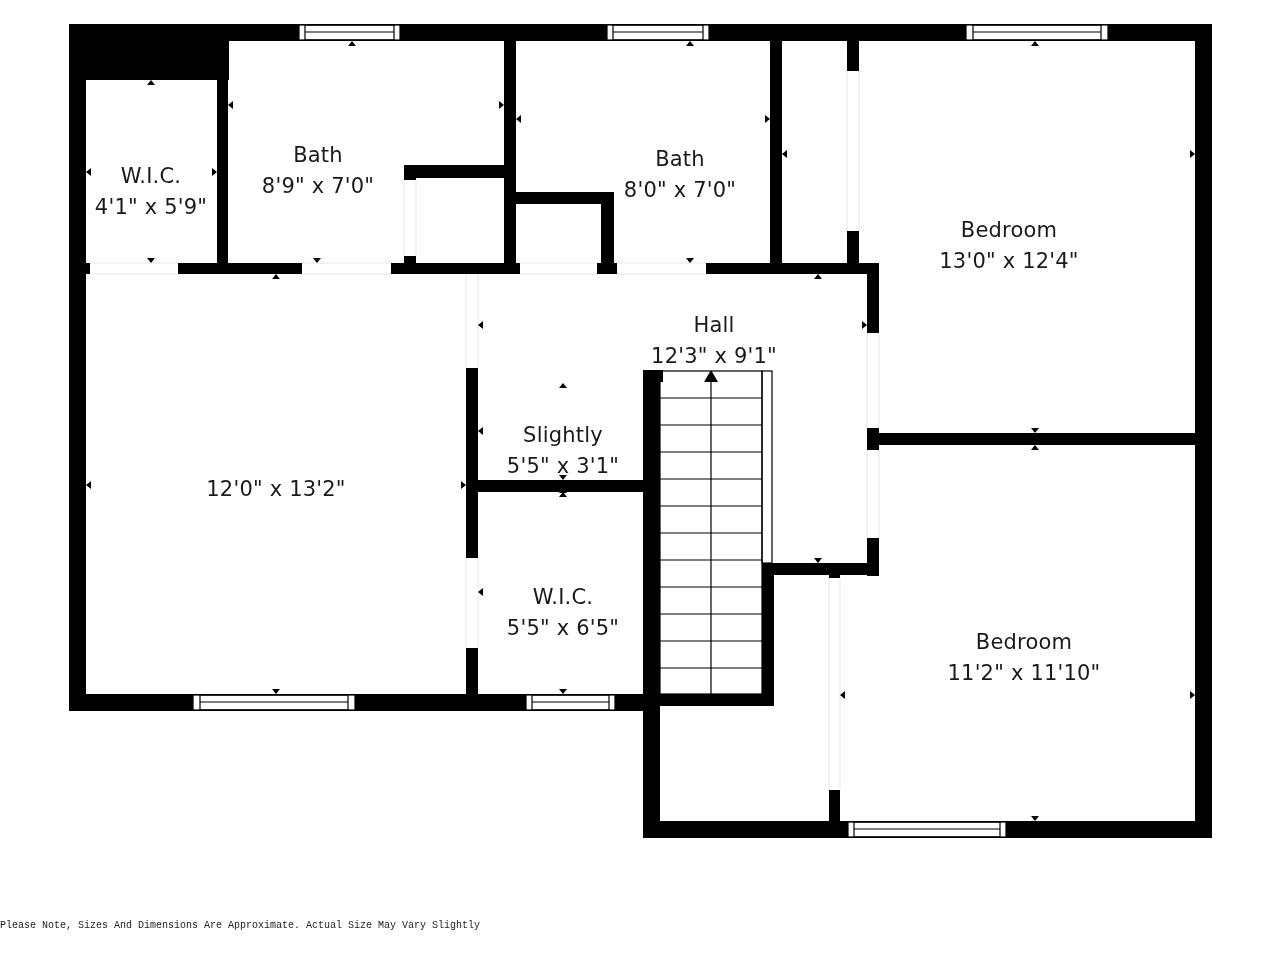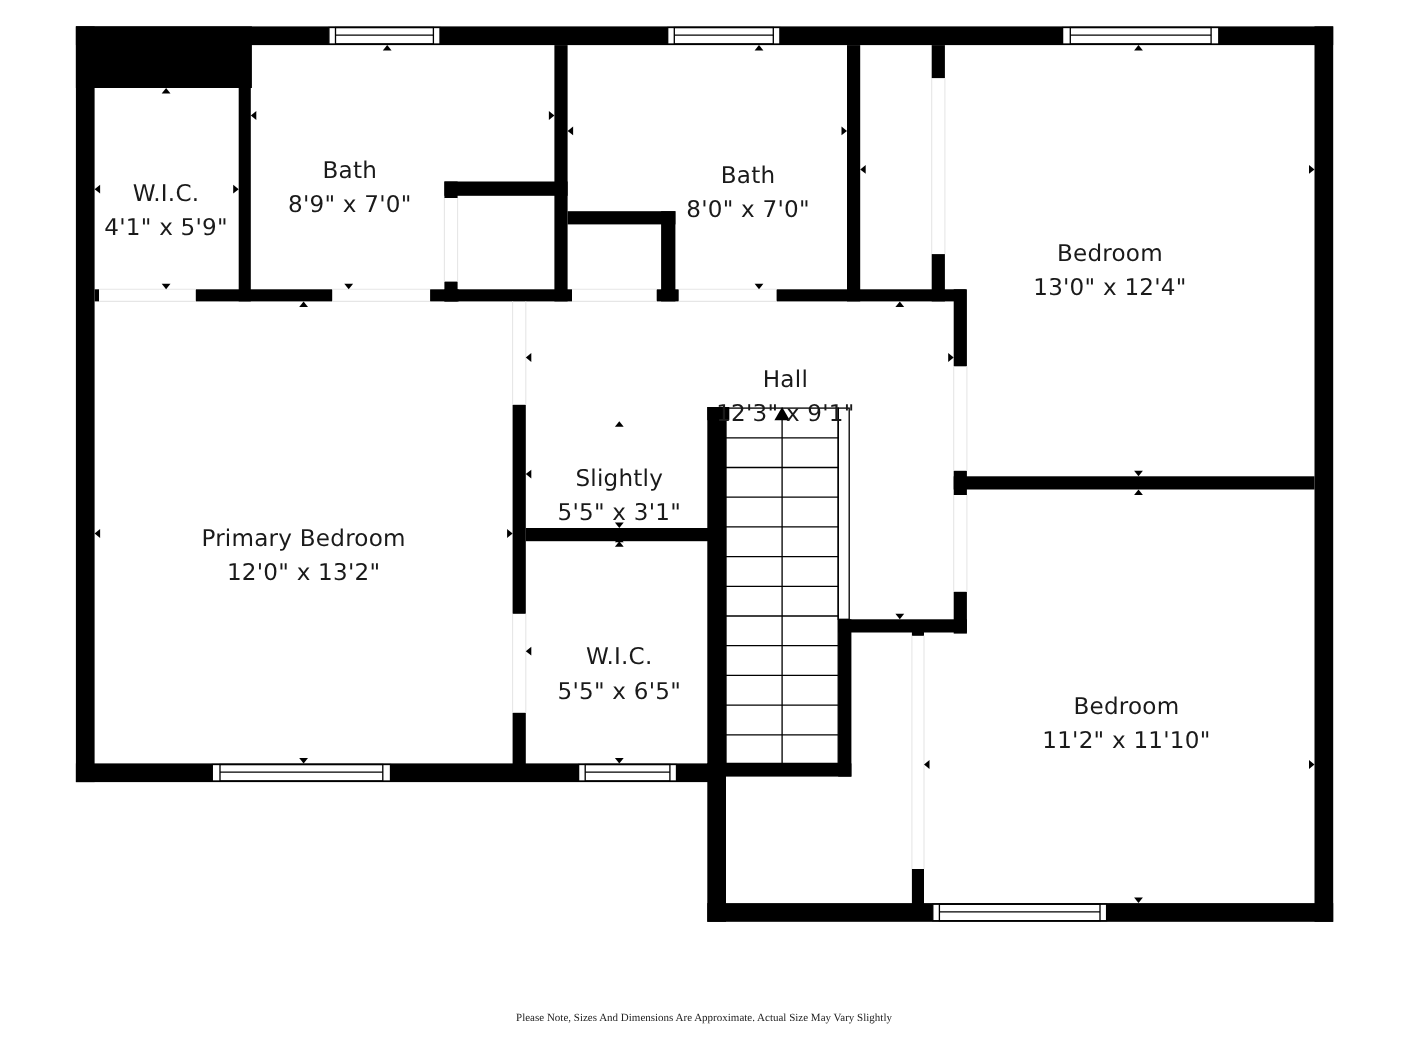--- a/index.html
+++ b/index.html
@@ -1,20 +1,20 @@
 <!DOCTYPE html>
 <html><head>
   <meta charset="utf-8">
   <style>
     html, body { margin: 0; padding: 0; background: #ffffff; }
     body { width: 1280px; height: 960px; position: relative; overflow: hidden; font-family: "DejaVu Sans", sans-serif; }
     #plan { position: absolute; left: 0; top: 0; width: 1280px; height: 960px; }
     .room-label { position: absolute; text-align: center; color: #1a1a1a; font-family: "DejaVu Sans", sans-serif; font-size: 21px; line-height: 31px; transform: translateX(-50%); white-space: nowrap; letter-spacing: 0.2px; }
     .room-label span { display: block; }
-    .disclaimer { position: absolute; left: 0; width: 1280px; top: 920px; text-align: center; font-family: Liberation Serif, serif; font-size: 10px; color: #222; }
+    .disclaimer { position: absolute; left: 0; width: 1280px; top: 920px; text-align: left; font-family: Liberation Mono, monospace; font-size: 10px; color: #222; }
   </style>
 </head>
 <body>
 
 <svg id="plan" viewBox="0 0 1280 960" xmlns="http://www.w3.org/2000/svg">
   <g fill="#000">
 
     <rect x="69" y="24" width="1143" height="17"></rect>
 
     <rect x="69" y="24" width="160" height="56"></rect>
@@ -203,30 +203,29 @@
   <span>8'9" x 7'0"</span>
 </div>
 <div class="room-label" style="left:680px; top:144px;">
   <span>Bath</span>
   <span>8'0" x 7'0"</span>
 </div>
 <div class="room-label" style="left:1009px; top:215px;">
   <span>Bedroom</span>
   <span>13'0" x 12'4"</span>
 </div>
-<div class="room-label" style="left:714px; top:310px;margin-top:20px;">
+<div class="room-label" style="left:714px; top:310px;">
   <span>Hall</span>
   <span>12'3" x 9'1"</span>
 </div>
 <div class="room-label" style="left:563px; top:420px;">
   <span>Slightly</span>
   <span>5'5" x 3'1"</span>
 </div>
 <div class="room-label" style="left:276px; top:474px;">
-  <span>Primary Bedroom</span>
   <span>12'0" x 13'2"</span>
 </div>
 <div class="room-label" style="left:563px; top:582px;">
   <span>W.I.C.</span>
   <span>5'5" x 6'5"</span>
 </div>
 <div class="room-label" style="left:1024px; top:627px;">
   <span>Bedroom</span>
   <span>11'2" x 11'10"</span>
 </div>

